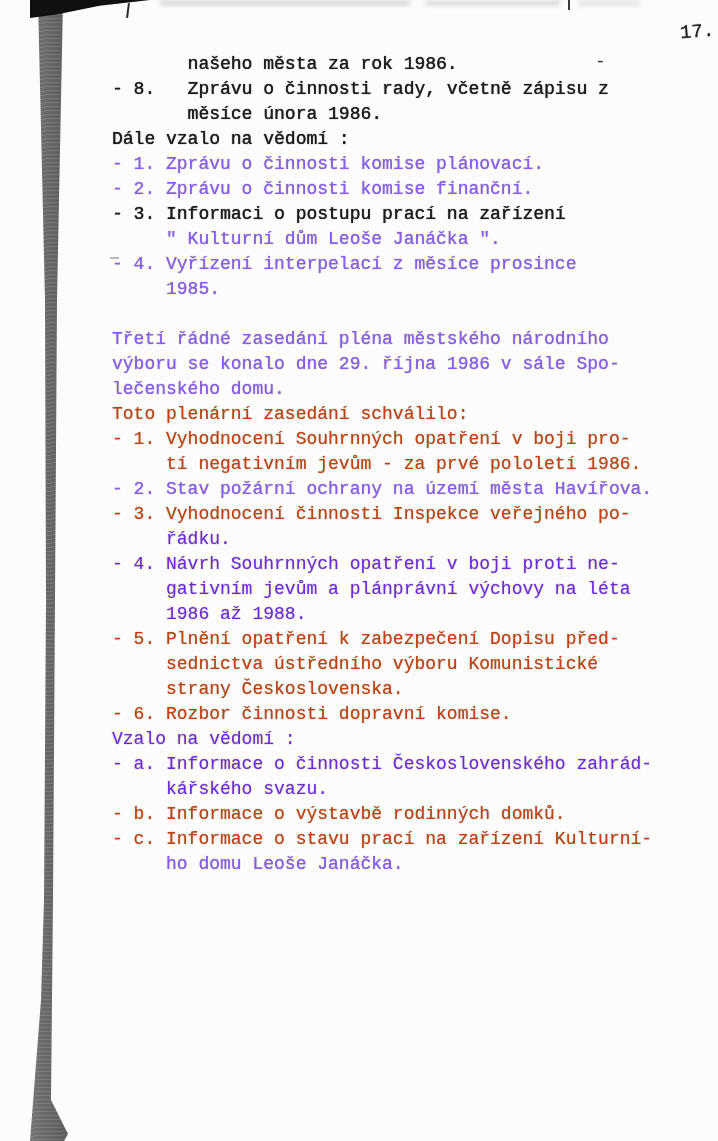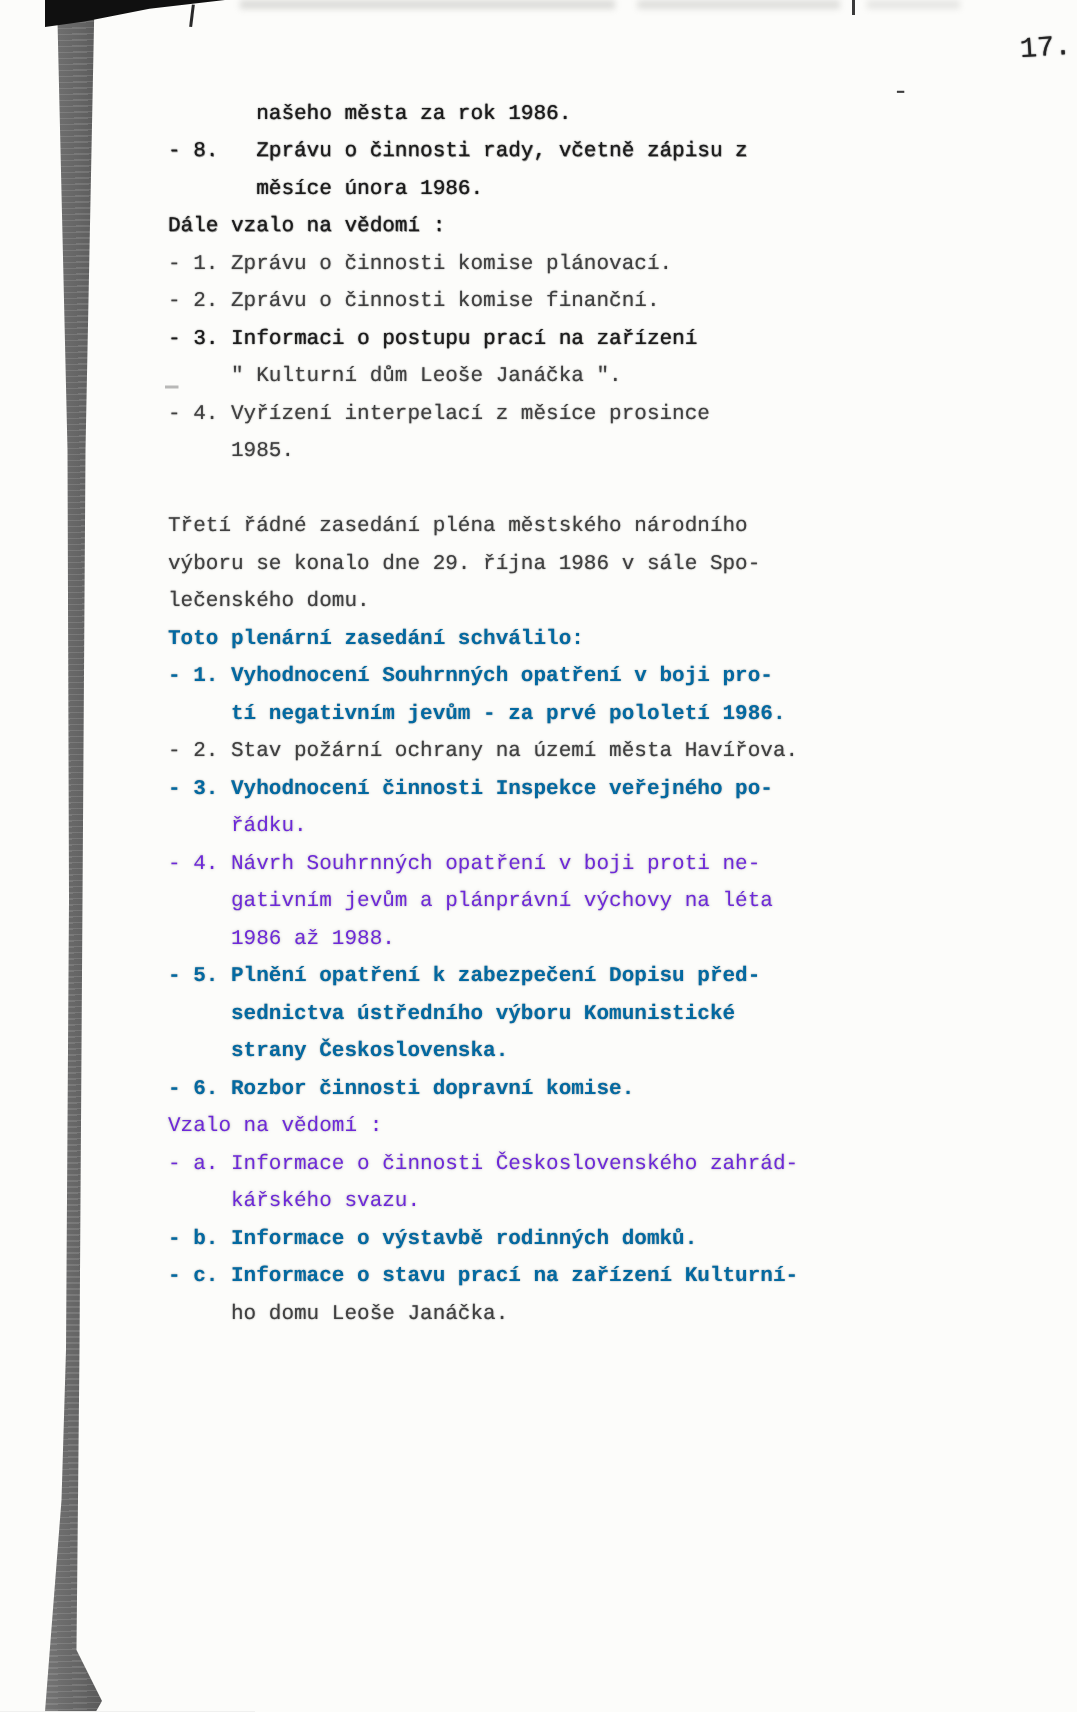--- a/index.html
+++ b/index.html
@@ -5,29 +5,29 @@
   html,body{margin:0;padding:0;background:#e8e8e6;}
   .page{
     position:relative;
     width:718px;height:1141px;
     background:#fcfcfa;
     overflow:hidden;
     font-family:"Liberation Mono","DejaVu Sans Mono",monospace;
   }
   
   .textblock{
-    position:absolute;left:112px;top:64px;
-    font-size:14px;line-height:25px;
+    position:absolute;left:112px;top:52px;
+    font-size:18px;line-height:25px;
     white-space:pre;
     color:#222;
   }
   .line{min-height:25px;}
   .f0{color:#1b1b1b;text-shadow:0 0 1px rgba(5,5,5,.85),.4px .4px 0 rgba(0,0,0,.35);}
-  .f1{color:#404040;text-shadow:0 0 1px rgba(25,25,25,.6);filter:blur(.2px);}
-  .f2{color:#0369a1;text-shadow:0 0 1.2px rgba(60,60,60,.55);filter:blur(.32px);font-weight:bold;}
+  .f1{color:#8b5cf6;text-shadow:0 0 1px rgba(25,25,25,.6);filter:blur(.2px);}
+  .f2{color:#c2410c;text-shadow:0 0 1.2px rgba(60,60,60,.55);filter:blur(.32px);}
   .f3{color:#6d28d9;text-shadow:0 0 1.6px rgba(95,95,95,.5);filter:blur(.45px);}
 
   
   .binding{
     position:absolute;inset:0;
     background:
       repeating-linear-gradient(178deg, rgba(255,255,255,.12) 0 1px, rgba(0,0,0,0) 1px 4px),
       linear-gradient(90deg,#8a8a8a 0%,#2e2e2e 18%,#0c0c0c 45%,#0d0d0d 70%,#3d3d3d 100%);
     clip-path:polygon(
       38px 0, 63px 0,

